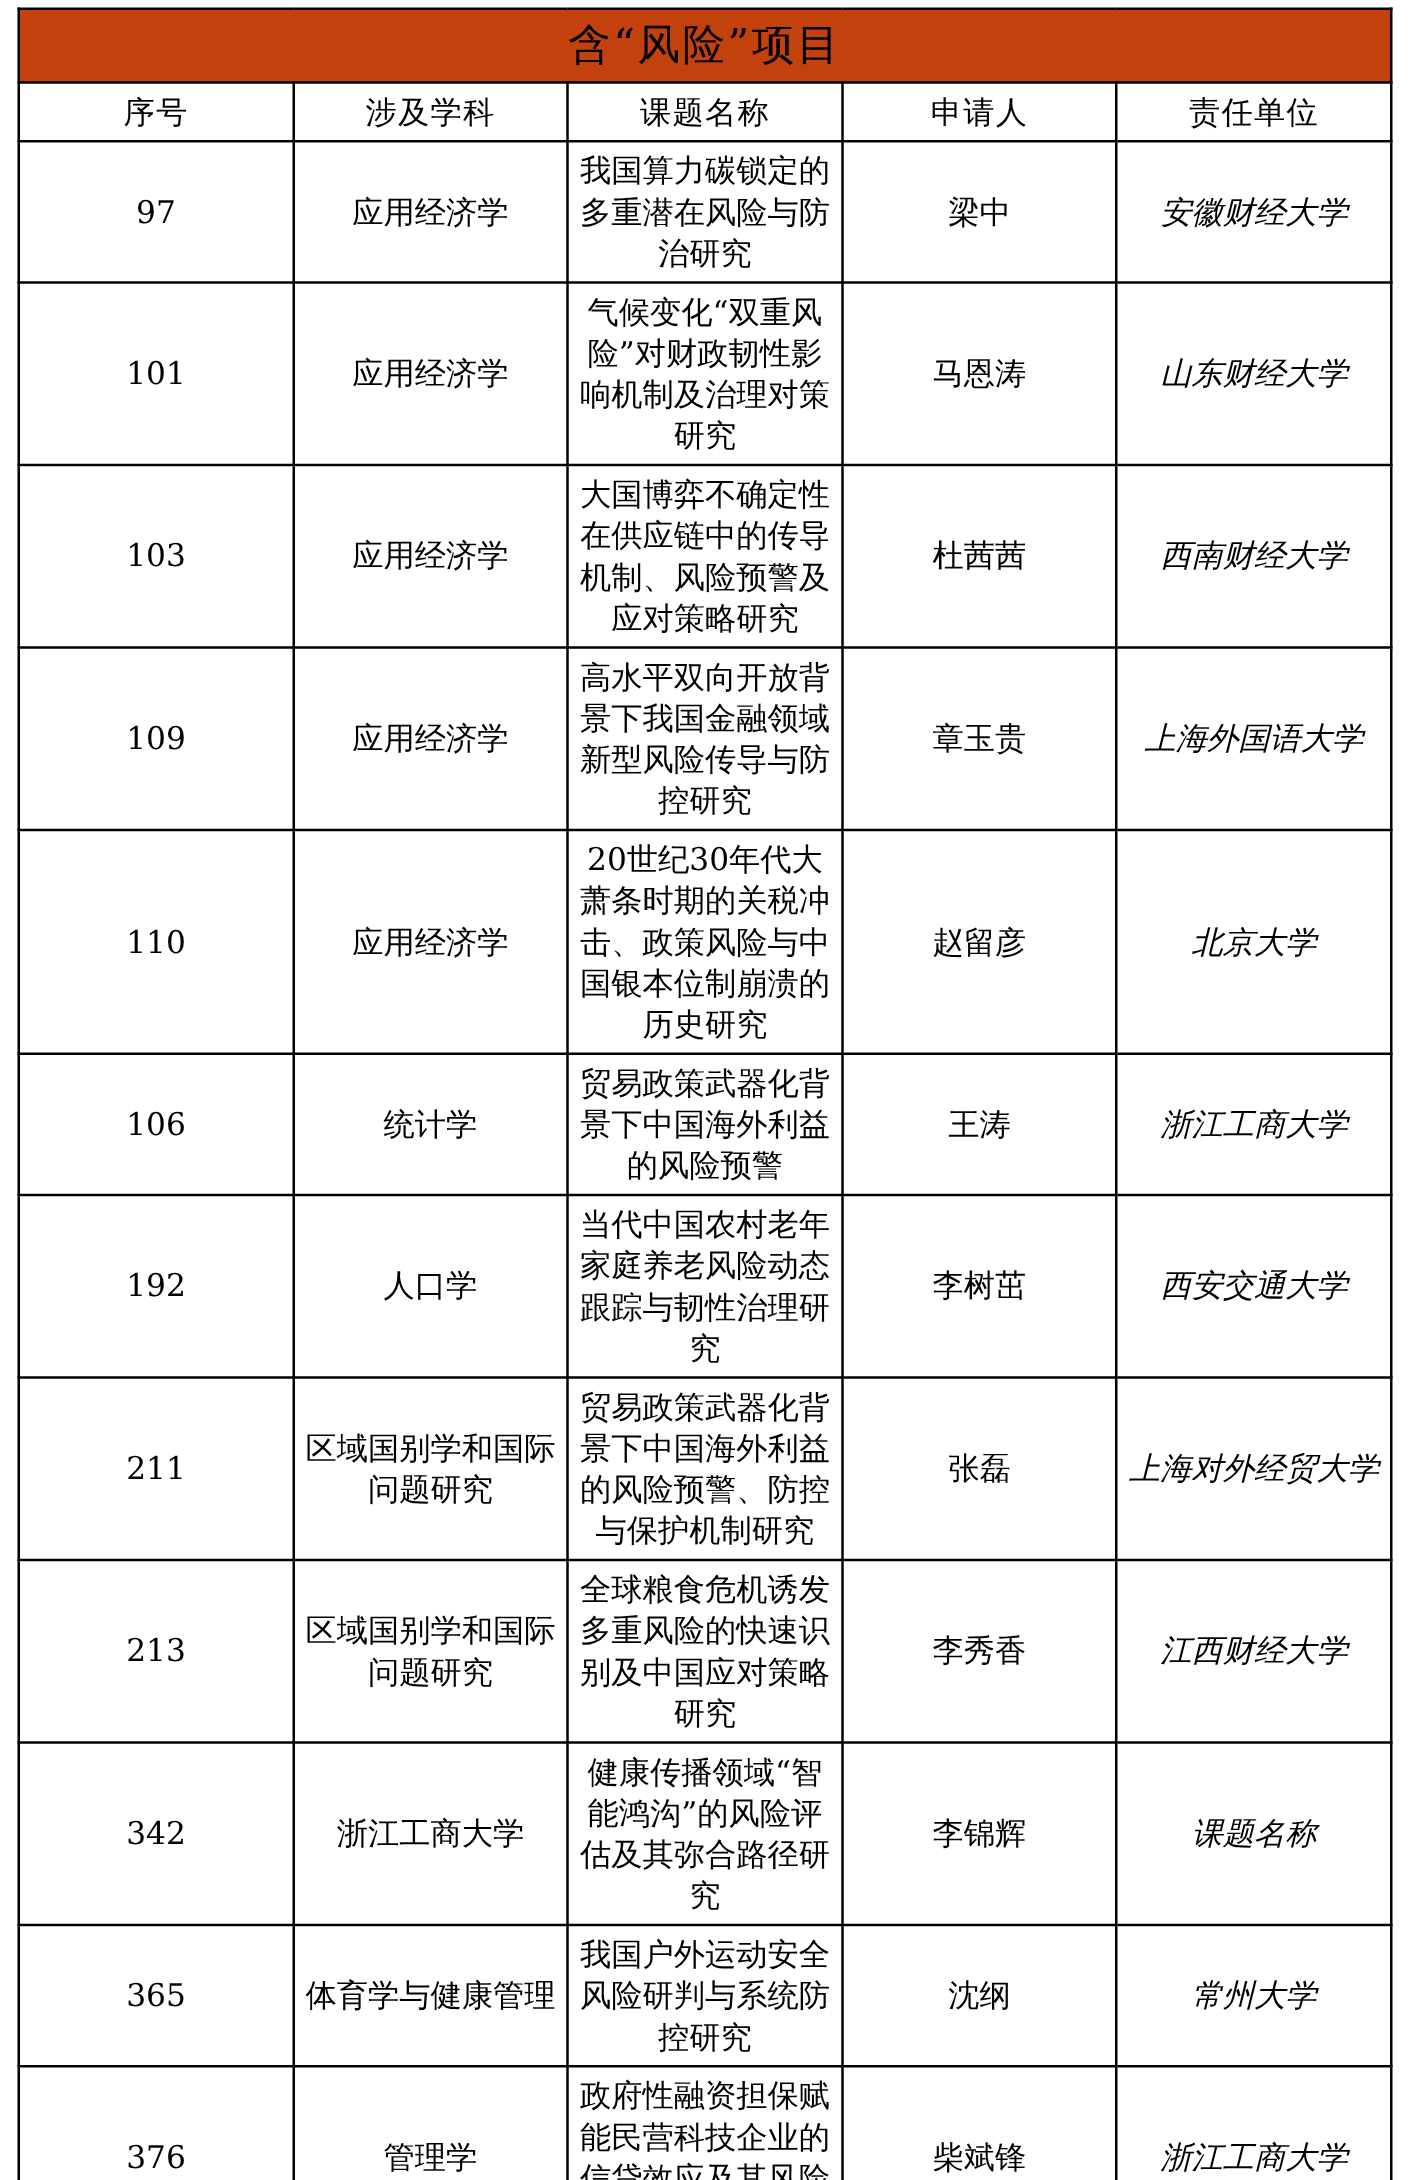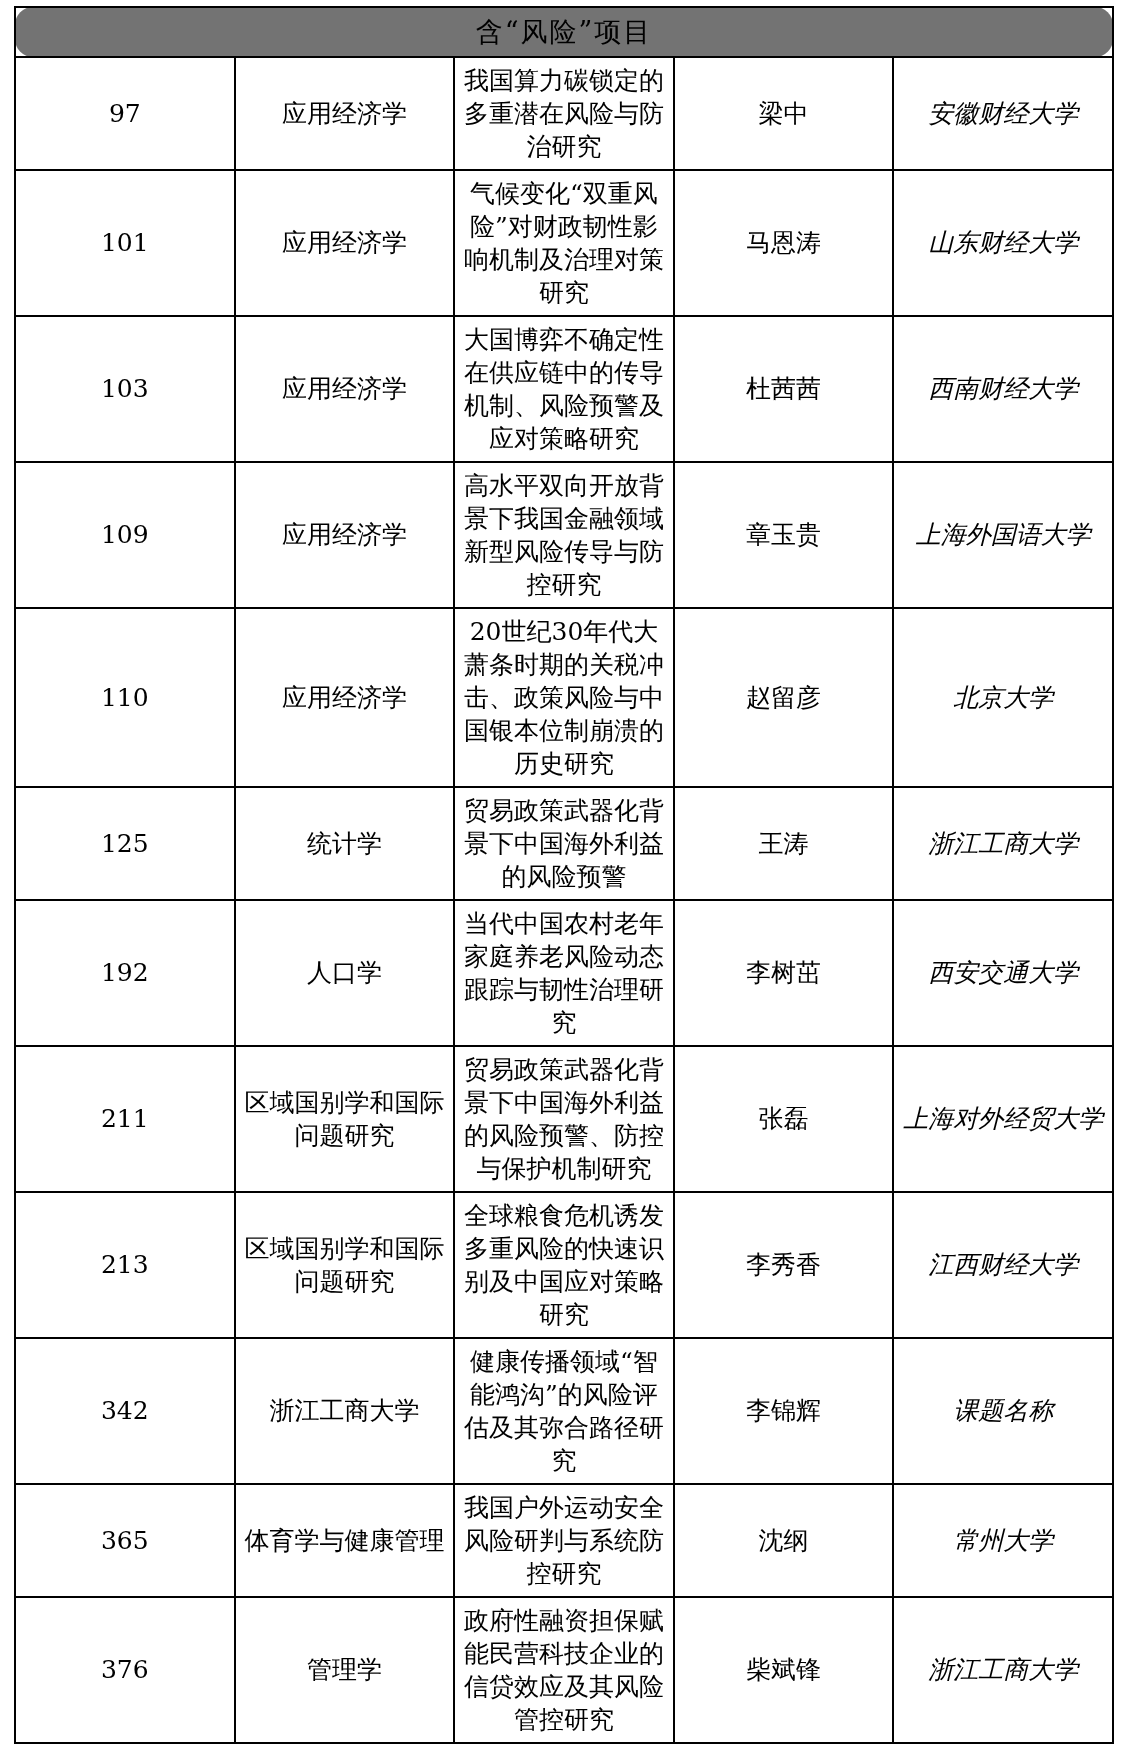--- a/index.html
+++ b/index.html
@@ -24,26 +24,25 @@
   }
   table.grid td, table.grid th {
     border: 2px solid #000000;
     padding: 6px 6px;
     text-align: center;
     vertical-align: middle;
     font-weight: normal;
     line-height: 1.32;
   }
   .title-cell {
-    background: #737373;
-    font-size: 27px;
+    background: #c2410c;
+    font-size: 34px;
     font-weight: bold;
     letter-spacing: 2px;
     padding: 10px 6px 12px 6px;
-    border-radius: 18px;
   }
   .head-cell {
     font-size: 26px;
     font-weight: bold;
     padding: 8px 4px;
     letter-spacing: 1px;
   }
   .c-no    { width: 78px;  font-size: 25px; }
   .c-disc  { width: 160px; font-size: 25px; }
   .c-title { width: 488px; font-size: 25px; text-align: center; }
@@ -54,20 +53,27 @@
   td.c-org  { line-height: 1.34; font-style: italic; }
 </style>
 </head>
 <body>
 
 <div class="sheet">
   <table class="grid">
     <tbody>
       <tr>
         <td class="title-cell" colspan="5">含“风险”项目</td>
+      </tr>
+      <tr>
+        <th class="head-cell c-no">序号</th>
+        <th class="head-cell c-disc">涉及学科</th>
+        <th class="head-cell c-title">课题名称</th>
+        <th class="head-cell c-appl">申请人</th>
+        <th class="head-cell c-org">责任单位</th>
       </tr>
 
       <tr>
         <td class="c-no">97</td>
         <td class="c-disc">应用经济学</td>
         <td class="c-title">我国算力碳锁定的多重潜在风险与防治研究</td>
         <td class="c-appl">梁中</td>
         <td class="c-org">安徽财经大学</td>
       </tr>
       <tr>
@@ -92,21 +98,21 @@
         <td class="c-org">上海外国语大学</td>
       </tr>
       <tr>
         <td class="c-no">110</td>
         <td class="c-disc">应用经济学</td>
         <td class="c-title">20世纪30年代大萧条时期的关税冲击、政策风险与中国银本位制崩溃的历史研究</td>
         <td class="c-appl">赵留彦</td>
         <td class="c-org">北京大学</td>
       </tr>
       <tr>
-        <td class="c-no">125</td>
+        <td class="c-no">106</td>
         <td class="c-disc">统计学</td>
         <td class="c-title">贸易政策武器化背景下中国海外利益的风险预警</td>
         <td class="c-appl">王涛</td>
         <td class="c-org">浙江工商大学</td>
       </tr>
       <tr>
         <td class="c-no">192</td>
         <td class="c-disc">人口学</td>
         <td class="c-title">当代中国农村老年家庭养老风险动态跟踪与韧性治理研究</td>
         <td class="c-appl">李树茁</td>

